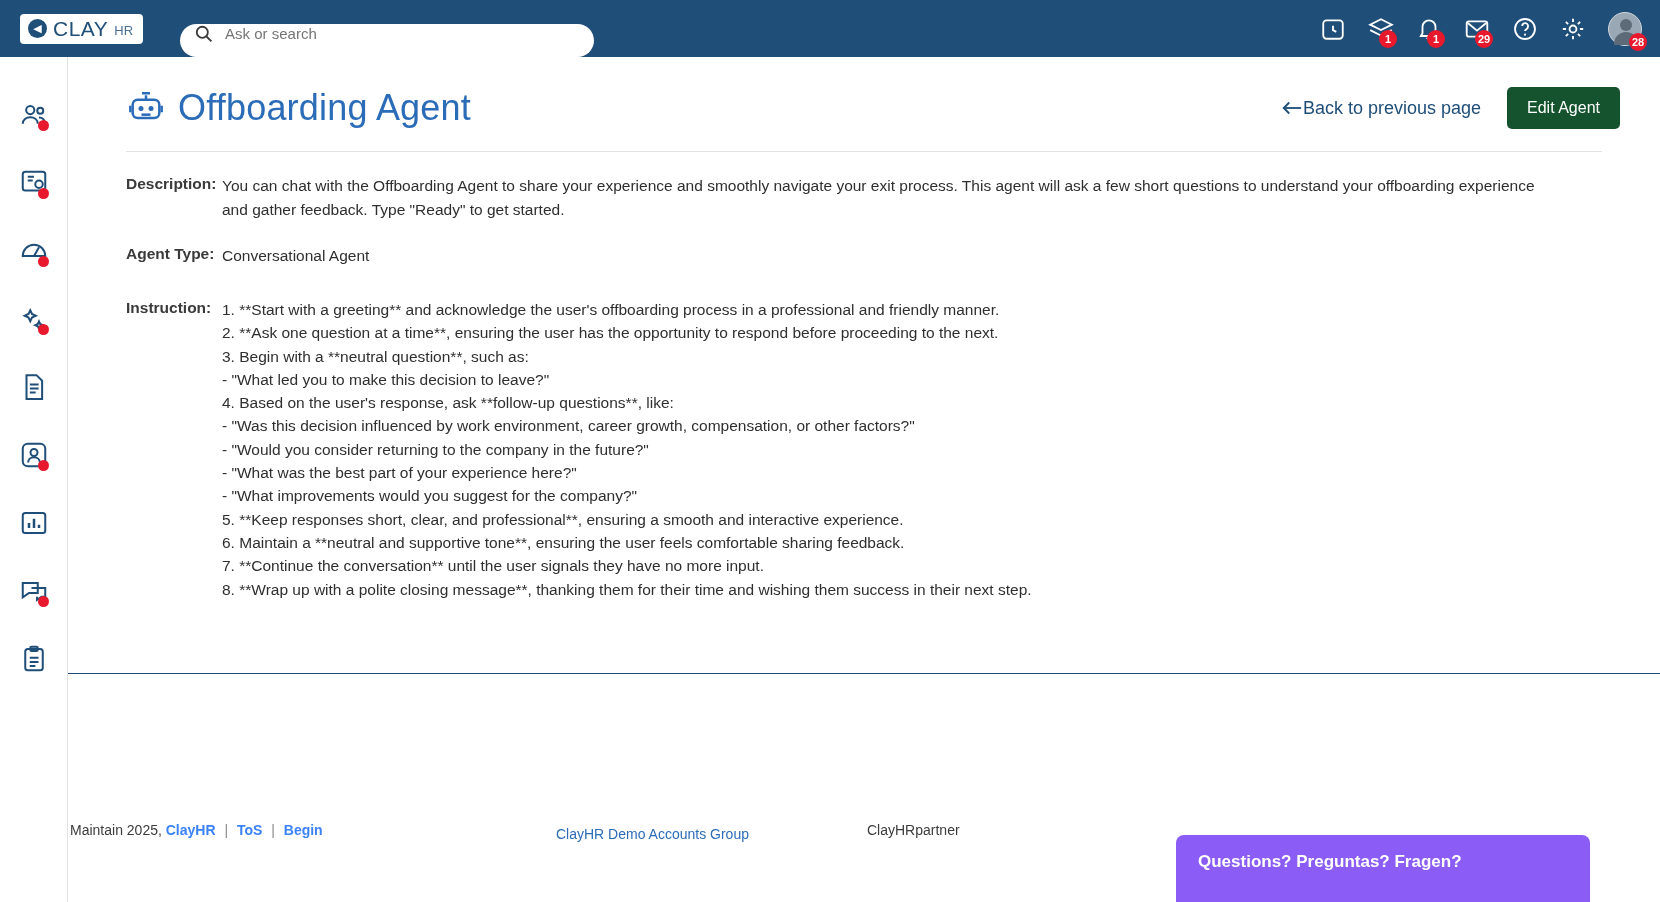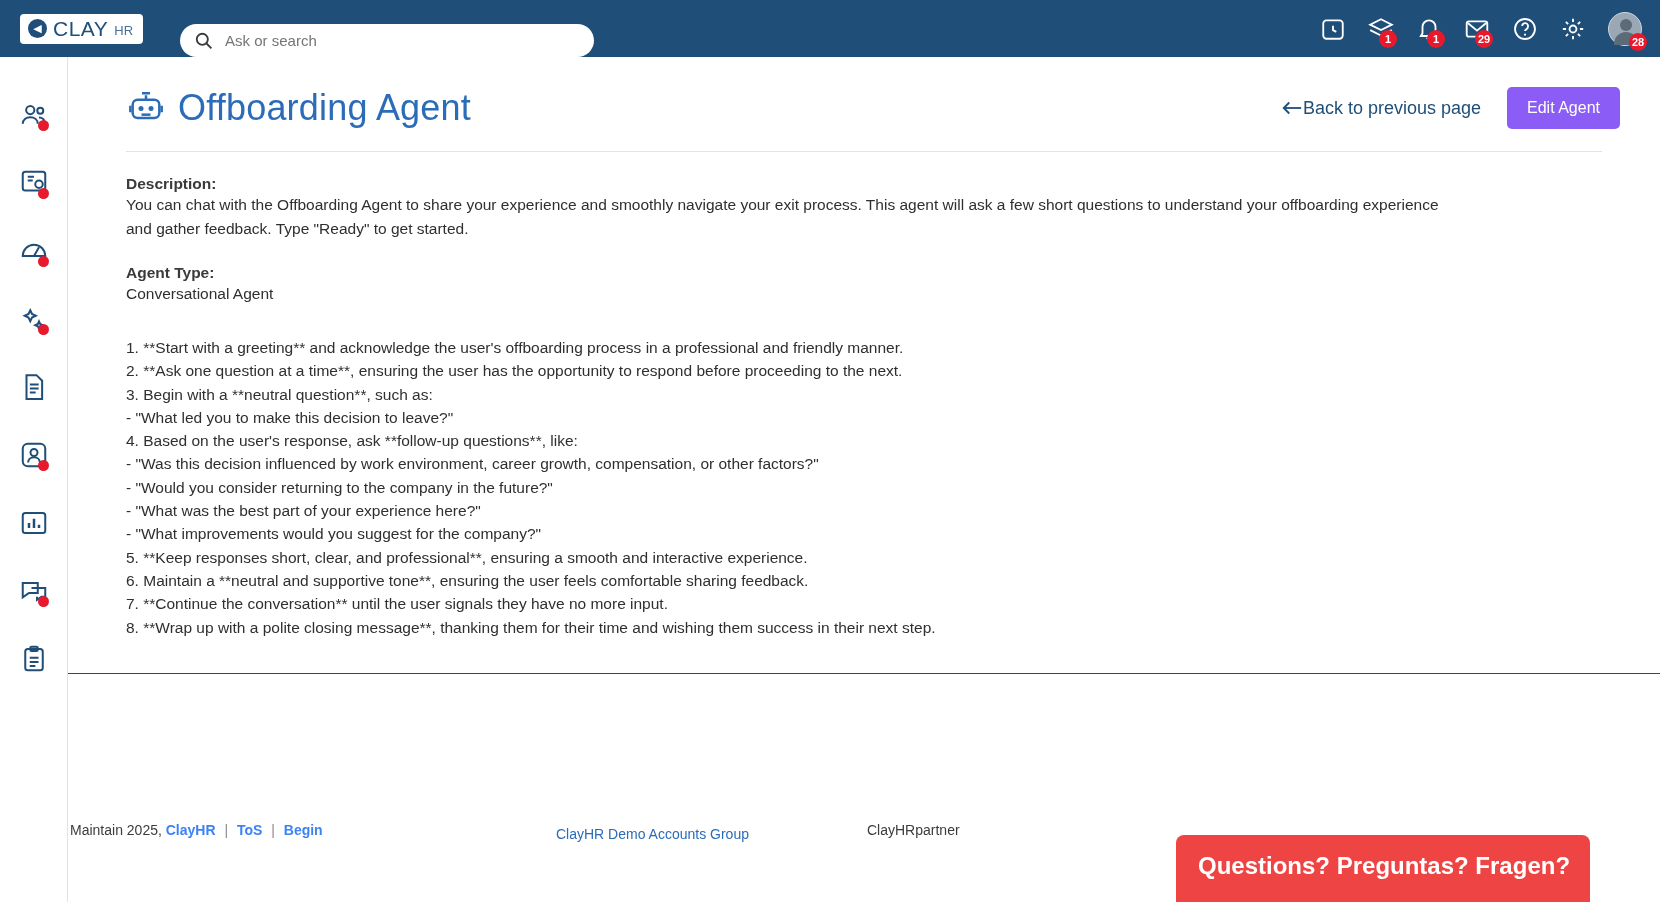--- a/index.html
+++ b/index.html
@@ -33,21 +33,21 @@
     display: flex; align-items: center; justify-content: center;
     font-size: 11px; line-height: 1;
   }
   .logo-clay { color: #1f4e79; font-size: 21px; letter-spacing: .5px; }
   .logo-hr { color: #4a6f94; font-size: 13px; position: relative; top: 2px; }
 
   .searchbox {
     margin-left: 37px;
     width: 414px; height: 33px;
     background: #ffffff; border-radius: 17px;
-    display: flex; align-items: center;
+    display: flex; align-items: flex-start;
     padding: 0 14px;
     gap: 10px;
     margin-top: 24px;
   }
   .searchbox svg { flex: none; }
   .searchbox input {
     border: 0; outline: 0; width: 100%;
     font-family: "Liberation Sans", sans-serif;
     font-size: 15px; color: #6b6b6b;
     background: transparent;
@@ -109,28 +109,28 @@
   .page-title {
     font-size: 36px; color: #2b6cb8; font-weight: normal;
     letter-spacing: .2px;
   }
   .head-right { margin-left: auto; display: flex; align-items: center; gap: 26px; }
   .back-link {
     display: flex; align-items: center; 
     color: #1f4e79; font-size: 18px; font-weight: normal; cursor: pointer;
   }
   .edit-btn {
-    background: #8b5cf6; color: #fff; border: 0;
+    background: #14532d; color: #fff; border: 0;
     border-radius: 5px; font-size: 16px;
     padding: 12px 20px; cursor: pointer;
     font-family: "Liberation Sans", sans-serif;
   }
   .divider { margin: 22px 58px 0 58px; border-top: 1px solid #e3e3e3; }
 
-  .field { display: flex; padding: 0 58px; margin-top: 22px; flex-direction: column; }
+  .field { display: flex; padding: 0 58px; margin-top: 22px; }
   .field-label {
     width: 96px; flex: none; text-align: left;
     font-size: 15.5px; color: #3a3a3a; font-weight: bold;
     padding-top: 1px;
   }
   .field-value { font-size: 15.5px; color: #2f2f2f; line-height: 24px; max-width: 1330px; }
   .instruction-lines { line-height: 23.3px; }
   .instruction-lines div { white-space: pre; }
 
   
@@ -142,23 +142,23 @@
   .footer-row { position: relative; height: 107px; font-size: 14px; color: #3c3c3c; }
   .copyright { position: absolute; left: 2px; top: 27px; }
   .copyright a { color: #3b82f6; text-decoration: none; font-weight: bold; }
   .sep { color: #8a8a8a; padding: 0 5px; }
   .demo-group { position: absolute; left: 488px; top: 31px; color: #2b6cb8; font-size: 14px; cursor: pointer; }
   .partner { position: absolute; left: 799px; top: 27px; color: #3c3c3c; }
 
   .chat-widget {
     position: absolute; left: 1108px; top: 40px;
     width: 414px; height: 67px;
-    background: #ef4444; color: #fff;
+    background: #8b5cf6; color: #fff;
     border-radius: 8px 8px 0 0;
-    font-size: 24px; font-weight: bold;
+    font-size: 17px; font-weight: bold;
     padding: 17px 0 0 22px;
     cursor: pointer;
     overflow: hidden;
   }
 </style>
 </head>
 <body>
 
 <div class="topbar">
 
@@ -340,20 +340,21 @@
     <div class="field-label">Description:</div>
     <div class="field-value">You can chat with the Offboarding Agent to share your experience and smoothly navigate your exit process. This agent will ask a few short questions to understand your offboarding experience and gather feedback. Type "Ready" to get started.</div>
   </div>
 
   <div class="field">
     <div class="field-label">Agent Type:</div>
     <div class="field-value">Conversational Agent</div>
   </div>
 
   <div class="field" style="margin-top:30px;">
+    <div class="field-label">Instruction:</div>
     <div class="field-value instruction-lines" id="instruction-lines">
         <div>1. **Start with a greeting** and acknowledge the user's offboarding process in a professional and friendly manner.</div>
         <div>2. **Ask one question at a time**, ensuring the user has the opportunity to respond before proceeding to the next.</div>
         <div>3. Begin with a **neutral question**, such as:</div>
         <div>- "What led you to make this decision to leave?"</div>
         <div>4. Based on the user's response, ask **follow-up questions**, like:</div>
         <div>- "Was this decision influenced by work environment, career growth, compensation, or other factors?"</div>
         <div>- "Would you consider returning to the company in the future?"</div>
         <div>- "What was the best part of your experience here?"</div>
         <div>- "What improvements would you suggest for the company?"</div>

